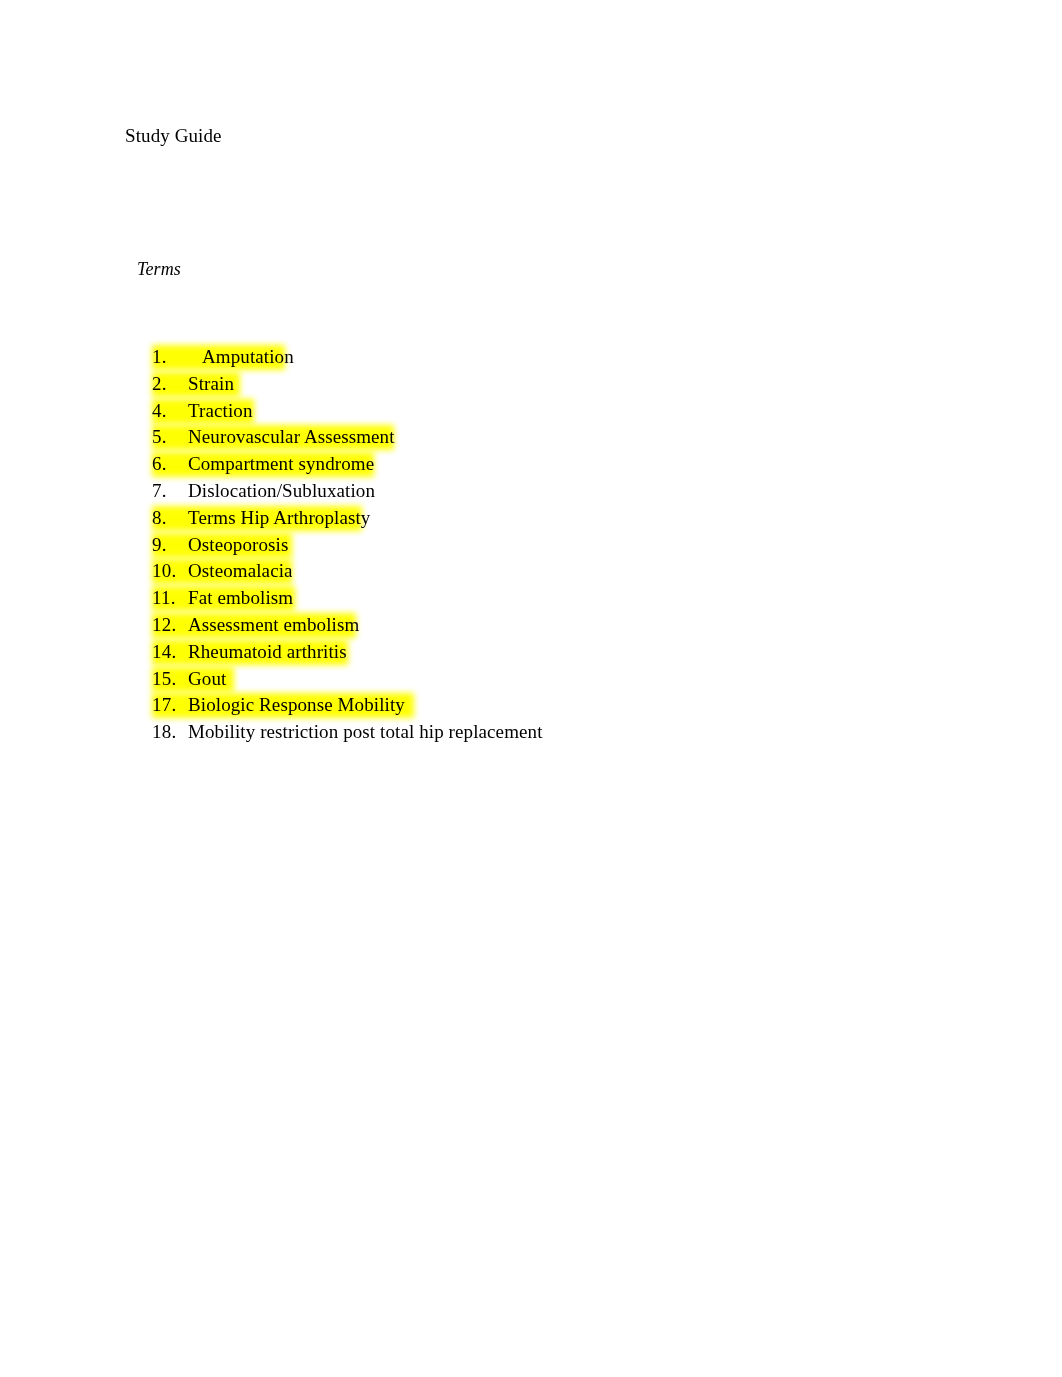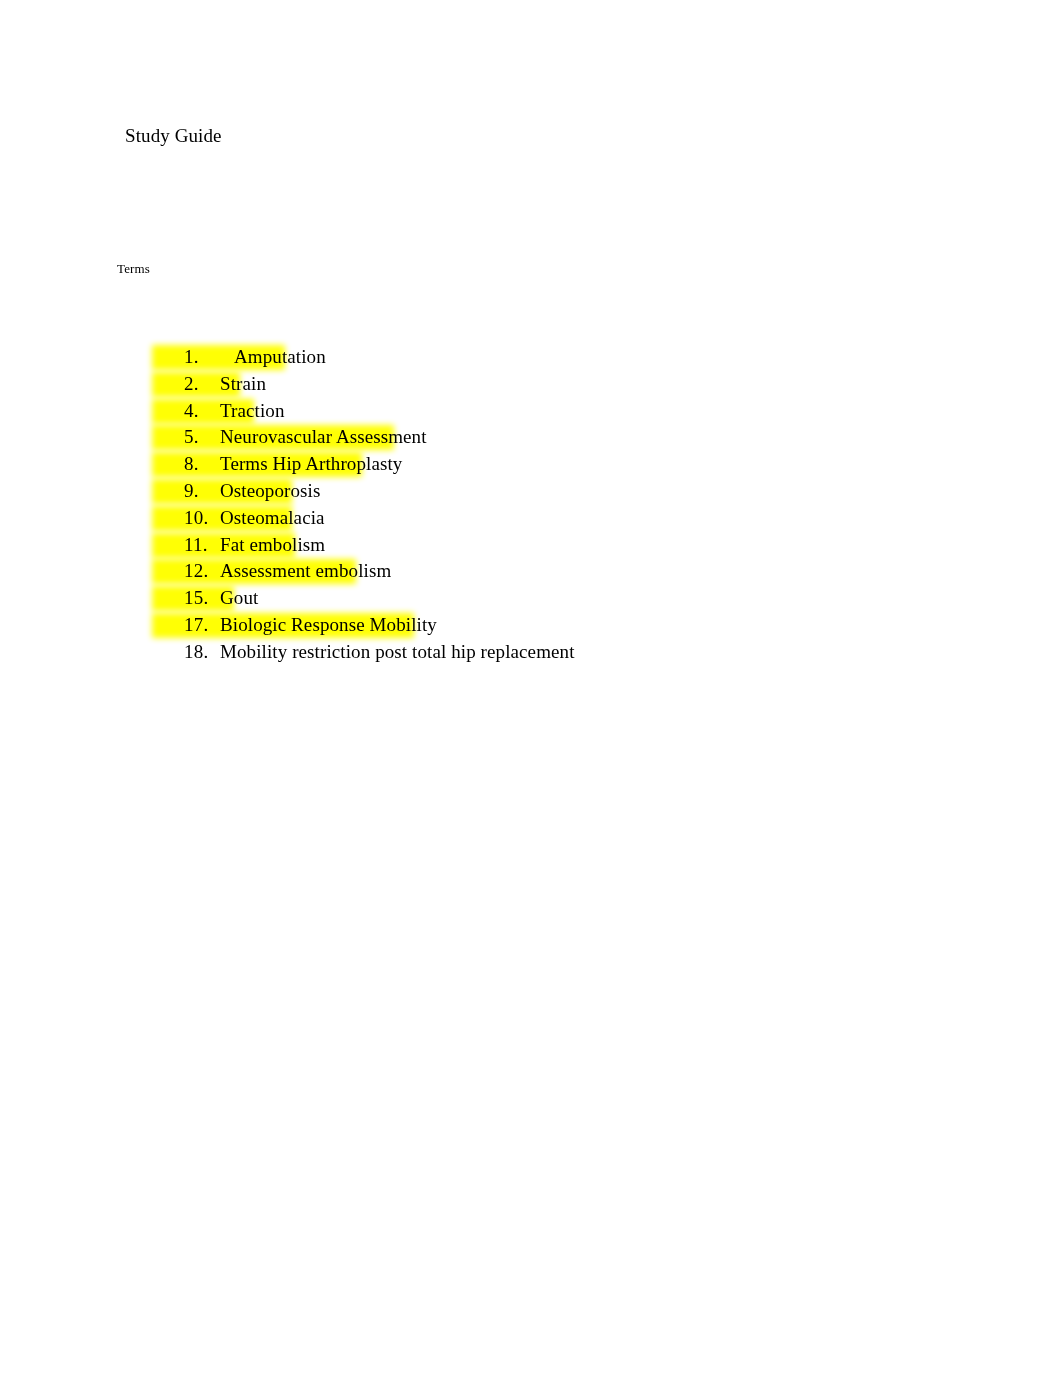--- a/index.html
+++ b/index.html
@@ -29,41 +29,41 @@
     left: 125px;
     top: 124px;
     font-size: 19px;
     line-height: 24px;
     letter-spacing: 0.1px;
     white-space: nowrap;
   }
 
   .section-heading {
     position: absolute;
-    left: 117px;
+    left: 137px;
     top: 257px;
-    font-size: 13px;
+    font-size: 18px;
     line-height: 24px;
     letter-spacing: 0.1px;
     white-space: nowrap;
+    font-style: italic;
   }
 
   .terms-list {
     position: absolute;
     left: 152px;
     top: 344px;
     width: 760px;
   }
 
   .term-row {
     position: relative;
     display: block;
     height: 26.8px;
     white-space: nowrap;
-    padding-left: 32px;
   }
 
   
   .hl-layer {
     position: absolute;
     left: 0;
     top: 1px;
     height: 25px;
     background: #ffff00;
     filter: blur(3.2px);
@@ -116,40 +116,51 @@
       </div>
       <div class="term-row">
         <span class="hl-layer" style="width: 102px; background: rgb(255, 255, 0);"></span>
         <span class="term-inner"><span class="num">4.</span><span class="label">Traction</span></span>
       </div>
       <div class="term-row">
         <span class="hl-layer" style="width: 242px; background: rgb(255, 255, 0);"></span>
         <span class="term-inner"><span class="num">5.</span><span class="label">Neurovascular Assessment</span></span>
       </div>
       <div class="term-row">
+        <span class="hl-layer" style="width: 222px; background: rgb(255, 255, 0);"></span>
+        <span class="term-inner"><span class="num">6.</span><span class="label">Compartment syndrome</span></span>
+      </div>
+      <div class="term-row nohl">
+        <span class="term-inner"><span class="num">7.</span><span class="label">Dislocation/Subluxation</span></span>
+      </div>
+      <div class="term-row">
         <span class="hl-layer" style="width: 210px; background: rgb(255, 255, 0);"></span>
         <span class="term-inner"><span class="num">8.</span><span class="label">Terms Hip Arthroplasty</span></span>
       </div>
       <div class="term-row">
         <span class="hl-layer" style="width: 140px; background: rgb(255, 255, 0);"></span>
         <span class="term-inner"><span class="num">9.</span><span class="label">Osteoporosis</span></span>
       </div>
       <div class="term-row">
         <span class="hl-layer" style="width: 140px; background: rgb(255, 255, 0);"></span>
         <span class="term-inner"><span class="num">10.</span><span class="label">Osteomalacia</span></span>
       </div>
       <div class="term-row">
         <span class="hl-layer" style="width: 143px; background: rgb(255, 255, 0);"></span>
         <span class="term-inner"><span class="num">11.</span><span class="label">Fat embolism</span></span>
       </div>
       <div class="term-row">
         <span class="hl-layer" style="width: 204px; background: rgb(255, 255, 0);"></span>
         <span class="term-inner"><span class="num">12.</span><span class="label">Assessment embolism</span></span>
       </div>
       <div class="term-row">
+        <span class="hl-layer" style="width: 196px; background: rgb(255, 255, 0);"></span>
+        <span class="term-inner"><span class="num">14.</span><span class="label">Rheumatoid arthritis</span></span>
+      </div>
+      <div class="term-row">
         <span class="hl-layer" style="width: 82px; background: rgb(255, 255, 0);"></span>
         <span class="term-inner"><span class="num">15.</span><span class="label">Gout</span></span>
       </div>
       <div class="term-row">
         <span class="hl-layer" style="width: 262px; background: rgb(255, 255, 0);"></span>
         <span class="term-inner"><span class="num">17.</span><span class="label">Biologic Response Mobility</span></span>
       </div>
       <div class="term-row nohl">
         <span class="term-inner"><span class="num">18.</span><span class="label">Mobility restriction post total hip replacement</span></span>
       </div>

